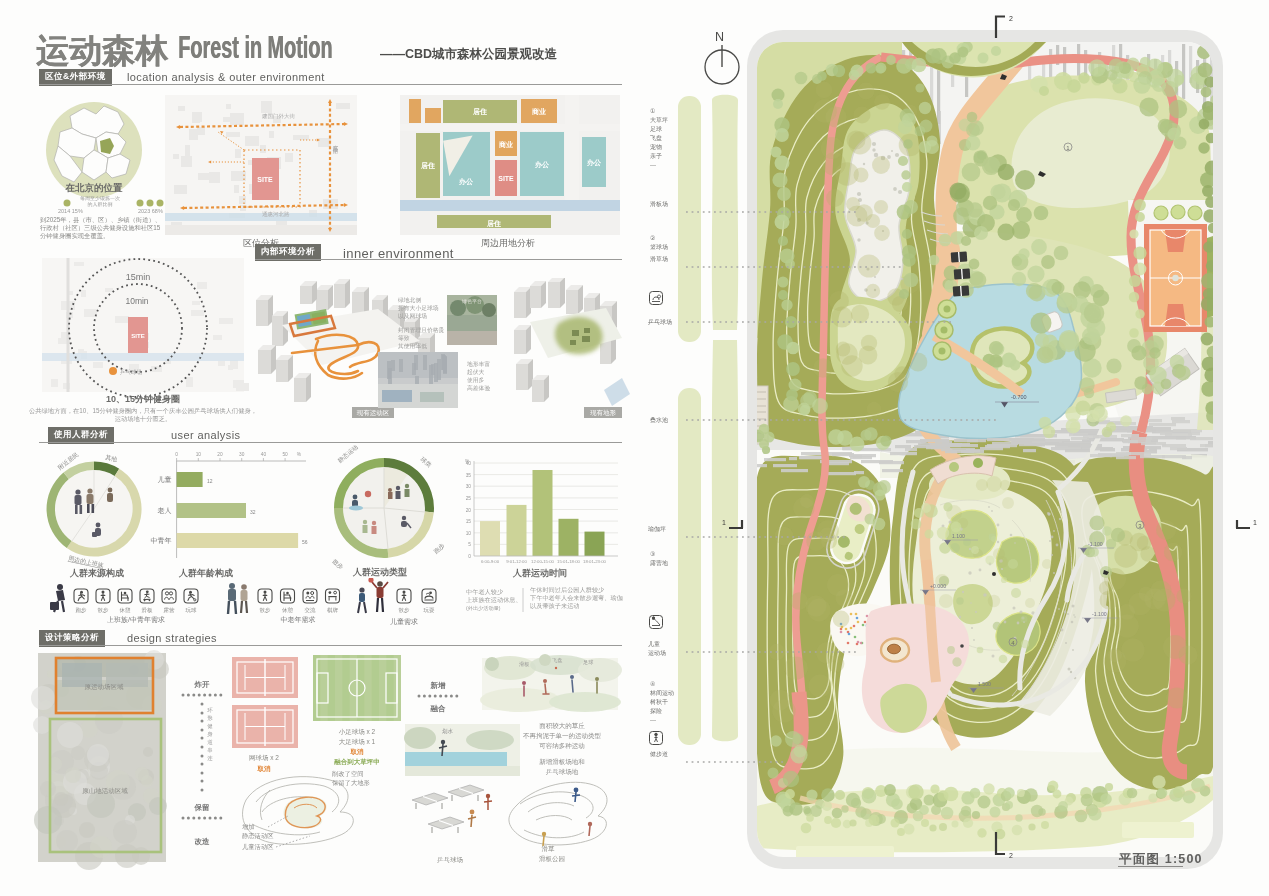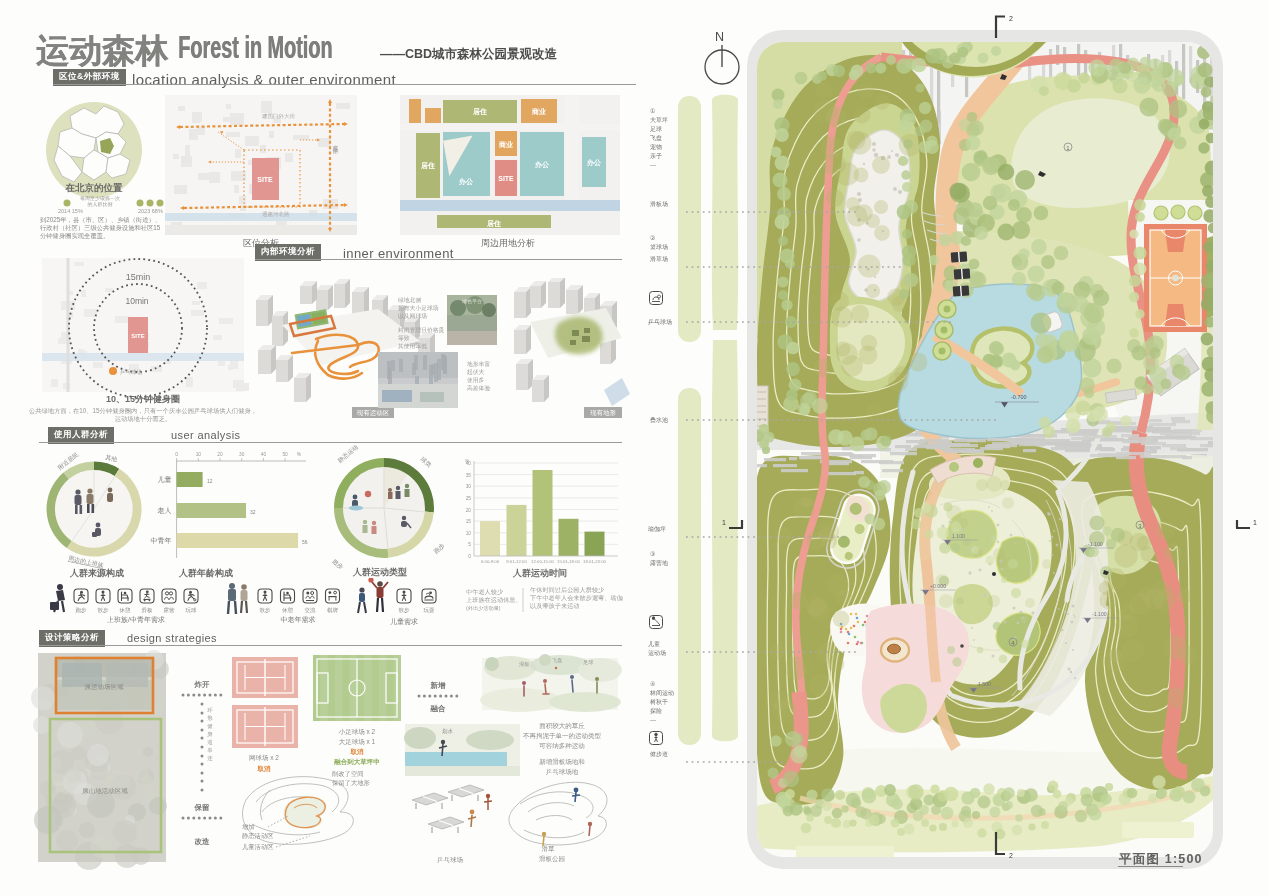--- a/index.html
+++ b/index.html
@@ -6,23 +6,23 @@
 .abs{position:absolute;}
 </style></head>
 <body>
 
 <div class="abs" style="left:36px;top:29px;font-size:33px;font-weight:bold;color:#82827e;letter-spacing:0px;text-shadow:0.4px 0 #82827e;">运动森林</div>
 
 <div class="abs" style="left:178px;top:30px;font-size:31px;font-weight:bold;color:#7e7e7a;transform:scaleX(0.64);transform-origin:0 0;white-space:nowrap;text-shadow:0.9px 0 #7e7e7a;">Forest in Motion</div>
 
 <div class="abs" style="left:380px;top:46px;width:243px;text-align:left;font-size:12.5px;color:#4d4d4b;font-weight:bold;">——CBD城市森林公园景观改造</div>
 
-<div style="position:absolute;left:39px;top:69px;width:583px;height:15px;margin-left:14px;">
+<div style="position:absolute;left:39px;top:69px;width:583px;height:15px;">
 <div style="position:absolute;left:0;top:0;background:#6e6e68;color:#fff;font-size:8.5px;font-weight:bold;padding:2px 6px 3px;letter-spacing:0.5px;">区位&amp;外部环境</div>
-<div style="position:absolute;left:79px;top:2px;color:#5f5f5d;font-size:15px;letter-spacing:.4px;">location analysis &amp; outer environment</div>
+<div style="position:absolute;left:88px;top:2px;color:#5f5f5d;font-size:11px;letter-spacing:.4px;">location analysis &amp; outer environment</div>
 <div style="position:absolute;left:0;top:15px;width:583px;border-top:1px solid #9a9a98;"></div>
 </div>
 <svg class="abs" style="left:0;top:0;" width="640" height="260" viewBox="0 0 640 260">
 
 <g>
 <circle cx="94" cy="150" r="48" fill="#dde1bd"></circle>
 <g stroke="#b0b0ae" stroke-width="0.7" fill="#fdfdfc">
         <path d="M70,116 L84,108 L96,114 L104,106 L118,112 L124,124 L118,134 L106,132 L96,138 L82,134 L72,128 Z"></path>
         <path d="M60,132 L72,128 L82,134 L96,138 L94,150 L84,158 L70,156 L58,146 Z"></path>
         <path d="M96,138 L106,132 L118,134 L126,142 L120,154 L108,158 L98,152 Z"></path>

